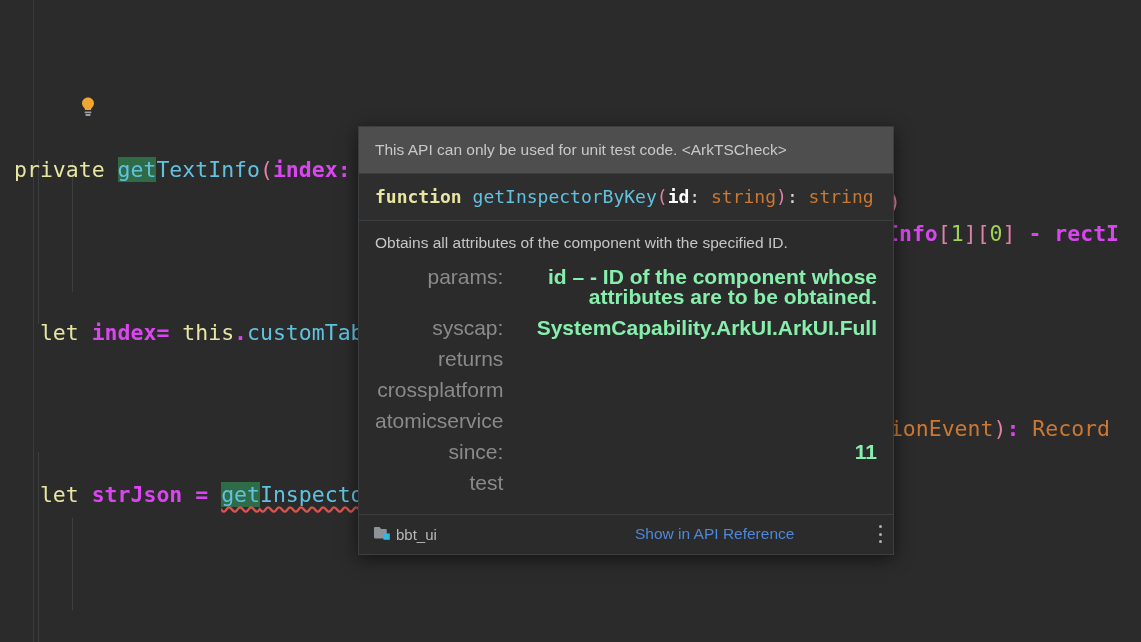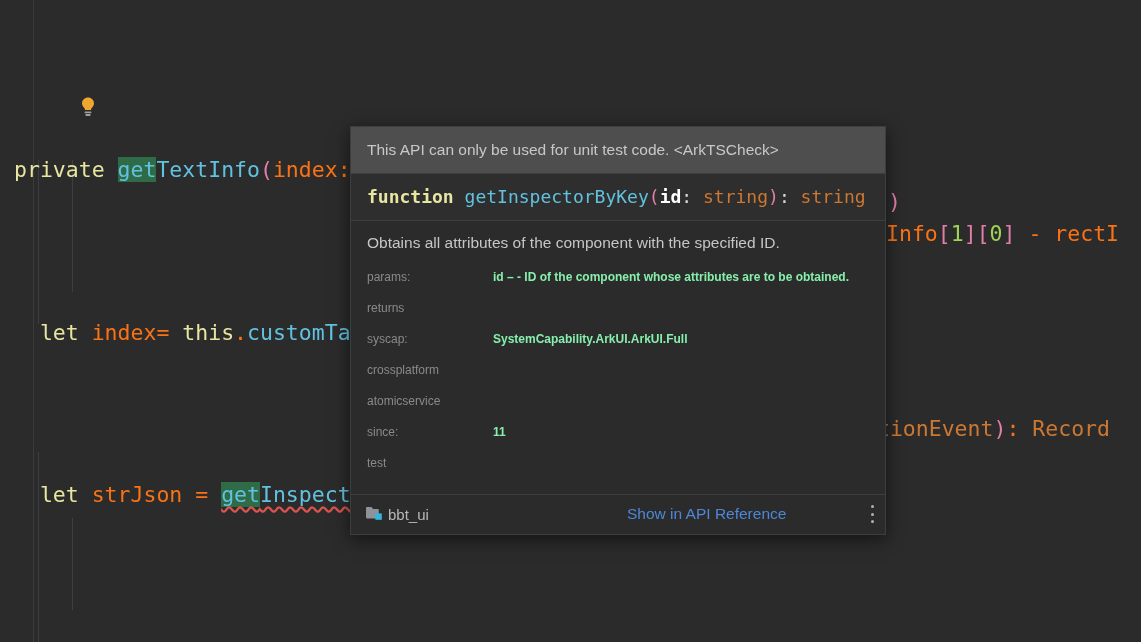--- a/index.html
+++ b/index.html
@@ -38,40 +38,40 @@
     height:32.5px;line-height:32.5px;white-space:pre;padding-left:14px;
   }
   
   .guide{
     position:absolute;width:1px;background:#3c3f41;
   }
 
   
   .kw   {color:#e8e6a0;}          
   .fn   {color:#61c2e0;}          
-  .plain{color:#f97316;}
+  .plain{color:#d946ef;font-weight:bold;}
   .type {color:#cc7832;}          
   .paren{color:#e07fa8;}          
   .brace{color:#ef8e3b;}          
   .num  {color:#9fd356;}          
   .brack{color:#e07fa8;}          
   .hl   {background:#2f6b46;}     
   .sq   {
     text-decoration:underline wavy #d9534f;
     text-decoration-skip-ink:none;
     text-underline-offset:4px;
   }
   .caret{
     display:inline-block;width:2px;height:24px;background:#d0d0d0;
     vertical-align:-4px;margin:0 -1px;
   }
 
   
   .doc-popup{
-    position:absolute;left:350px;top:126px;width:534px;
+    position:absolute;left:358px;top:126px;width:534px;
     background:#2b2b2b;
     border:1px solid #3c3f41;
     box-shadow:0 4px 16px rgba(0,0,0,.55);
     font-family:"Liberation Sans","DejaVu Sans",sans-serif;
     overflow:hidden;
   }
   .doc-warning{
     background:#4e4e4e;
     color:#c8c8c8;
     font-size:15.5px;
@@ -98,21 +98,21 @@
     background:#2b2b2b;
     padding:12px 16px 10px 16px;
     color:#c0c0c0;
     font-size:15.5px;
   }
   .doc-desc{
     color:#c6c6c6;font-size:15.5px;line-height:20px;margin-bottom:14px;
   }
   .doc-table{width:100%;border-collapse:collapse;}
   .doc-table td{
-    vertical-align:top;padding:0 0 11px 0;font-size:12px;line-height:20px;
+    vertical-align:top;padding:0 0 11px 0;font-size:21px;line-height:20px;text-align:right;
   }
   .doc-key{color:#8a8a8a;width:126px;white-space:nowrap;}
   .doc-val{color:#86efac;font-weight:bold;}
 
   .doc-footer{
     background:#2b2b2b;
     border-top:1px solid #3c3f41;
     height:39px;
     display:flex;align-items:center;
     padding:0 12px 0 14px;
@@ -234,26 +234,26 @@
 
     <div class="doc-body">
       <div class="doc-desc">Obtains all attributes of the component with the specified ID.</div>
       <table class="doc-table">
         <tbody>
           <tr>
             <td class="doc-key">params:</td>
             <td class="doc-val">id – - ID of the component whose attributes are to be obtained.</td>
           </tr>
           <tr>
-            <td class="doc-key">returns</td>
-            <td class="doc-val"></td>
-          </tr>
-          <tr>
             <td class="doc-key">syscap:</td>
             <td class="doc-val">SystemCapability.ArkUI.ArkUI.Full</td>
+          </tr>
+          <tr>
+            <td class="doc-key">returns</td>
+            <td class="doc-val"></td>
           </tr>
           <tr>
             <td class="doc-key">crossplatform</td>
             <td class="doc-val"></td>
           </tr>
           <tr>
             <td class="doc-key">atomicservice</td>
             <td class="doc-val"></td>
           </tr>
           <tr>

